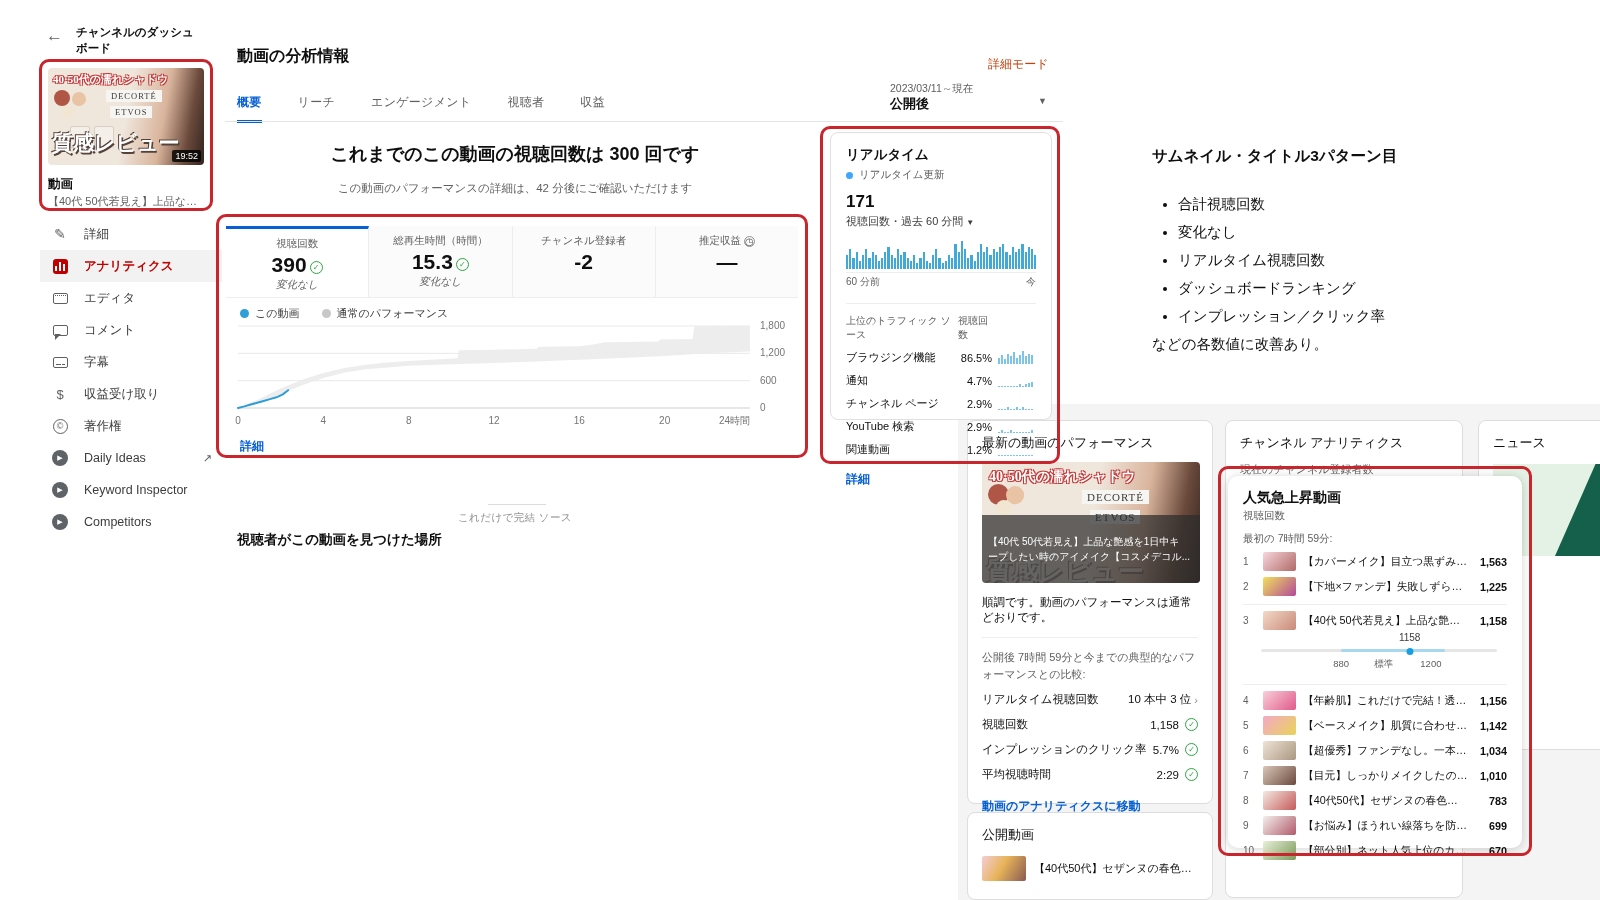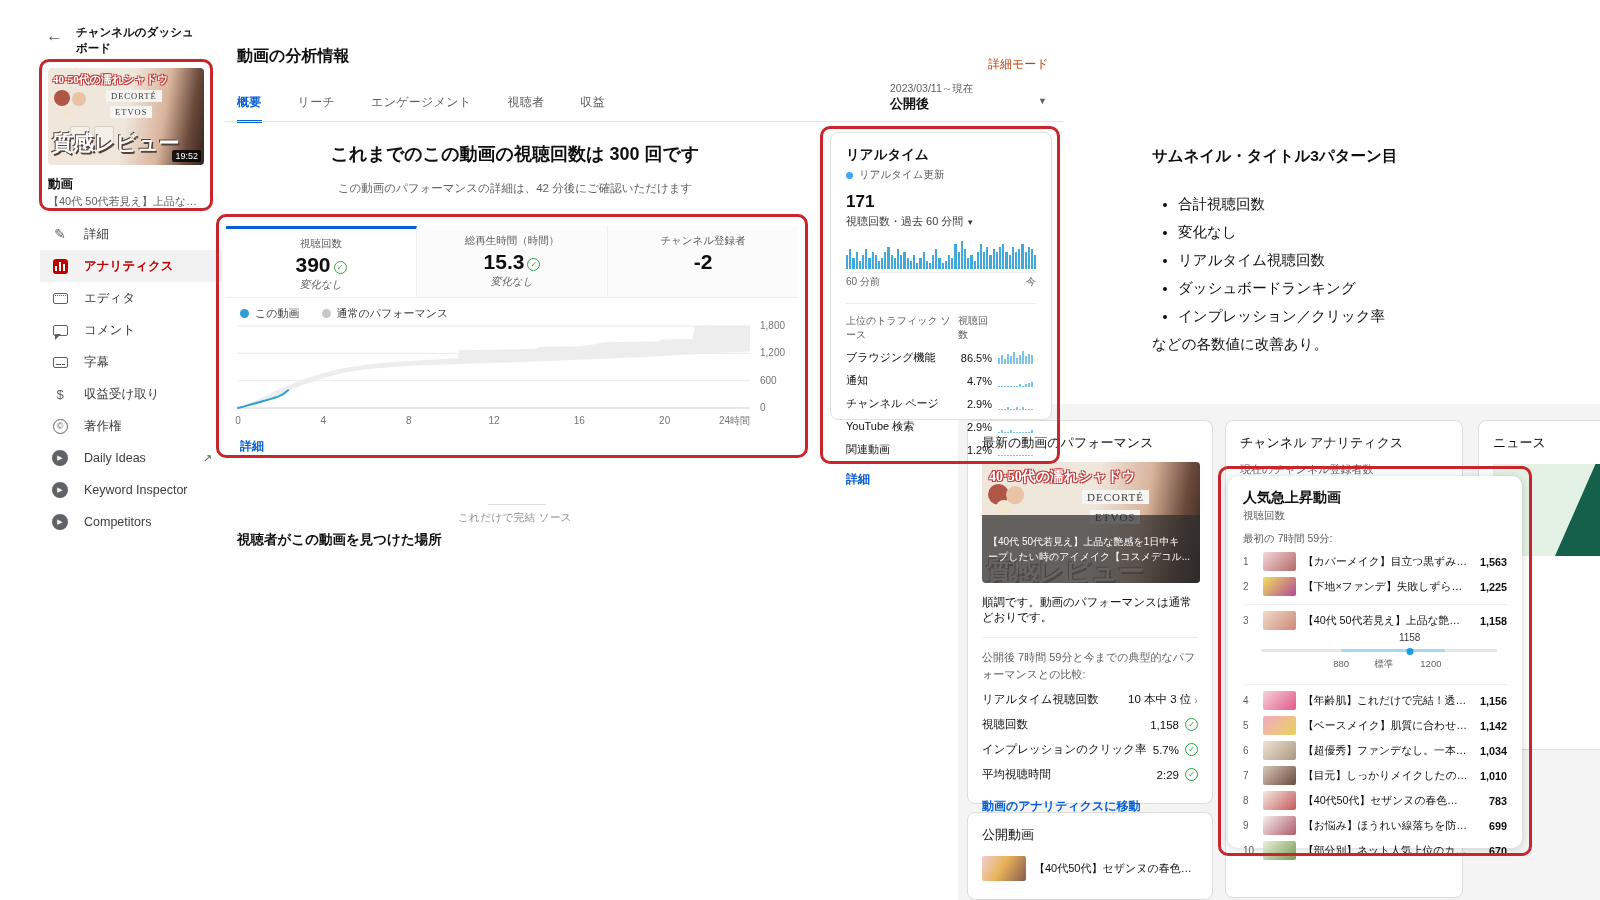--- a/index.html
+++ b/index.html
@@ -265,20 +265,24 @@
     </div>
     <div class="mcard">
       <div class="m-label">総再生時間（時間）</div>
       <div class="m-value"><span>15.3</span><span class="chk">✓</span></div>
       <div class="m-note">変化なし</div>
     </div>
     <div class="mcard">
       <div class="m-label">チャンネル登録者</div>
       <div class="m-value">-2</div>
     </div>
+    <div class="mcard">
+      <div class="m-label"><span>推定収益</span><span class="clock">◷</span></div>
+      <div class="m-value">—</div>
+    </div>
   </div>
 
   <div id="legend" class="abs">
     <span><span class="lg-dot" id="lg-dot-0" style="background: rgb(47, 158, 214);"></span><span>この動画</span></span>
     <span><span class="lg-dot" id="lg-dot-1" style="background: rgb(199, 199, 199);"></span><span>通常のパフォーマンス</span></span>
   </div>
   <div id="main-chart" class="abs"><svg width="575" height="114" xmlns="http://www.w3.org/2000/svg">
         <line x1="8" y1="88" x2="520" y2="88" stroke="#cfcfcf" stroke-width="1"></line>
         <text x="530" y="91" font-size="10" fill="#757575">0</text>
         <line x1="8" y1="60.66666666666667" x2="520" y2="60.66666666666667" stroke="#e9e9e9" stroke-width="1"></line>

